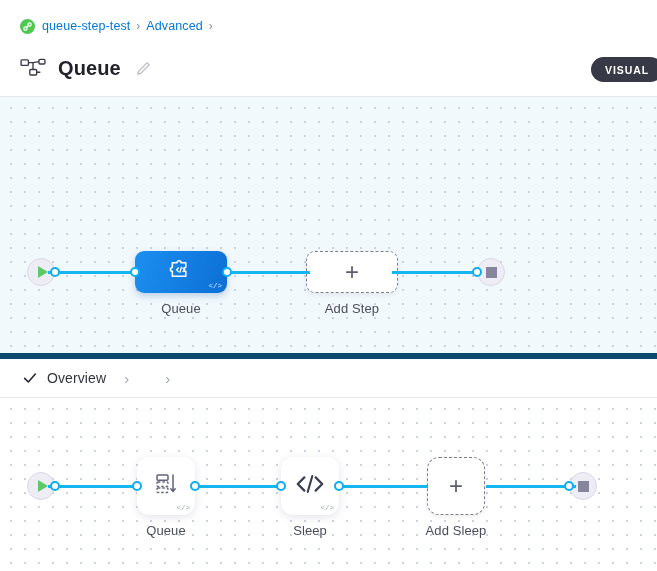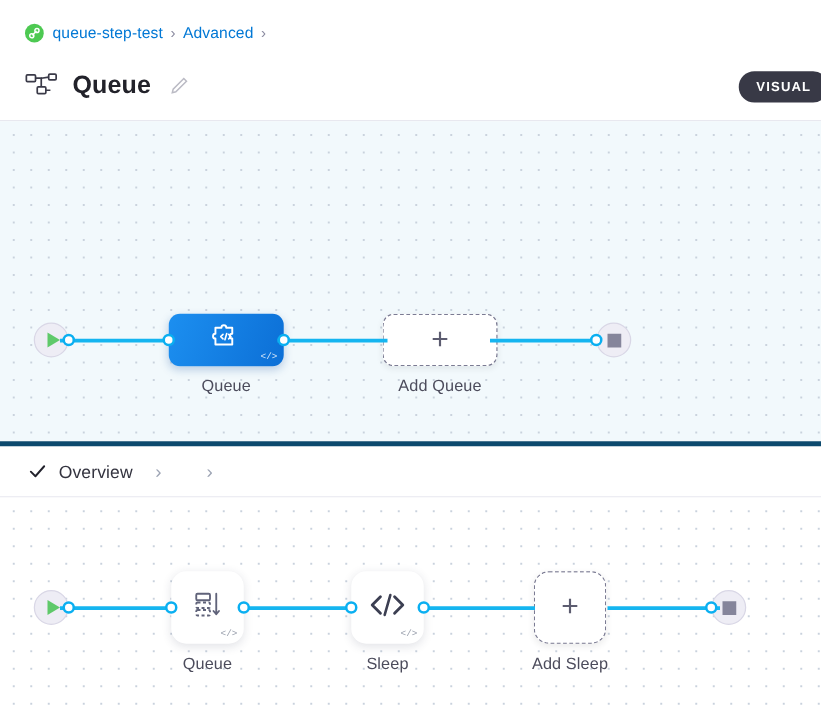--- a/index.html
+++ b/index.html
@@ -142,21 +142,21 @@
 
   .node-label {
     position: absolute; text-align: center; white-space: nowrap;
     font-size: 13px; color: #4c4c5c; letter-spacing: .1px;
   }
 
   
   .tab-strip {
     position: absolute; top: 353px; left: 0; width: 657px; height: 45px;
     background: #fff; display: flex; align-items: center; padding-left: 22px;
-    border-top: 4px solid #0c4a6e; border-bottom: 1px solid #e8e8ef;
+    border-top: 6px solid #0c4a6e; border-bottom: 1px solid #e8e8ef;
   }
   .tab {
     display: flex; align-items: center; height: 45px;
     cursor: pointer; position: relative;
   }
   .tab .tab-ico { display: flex; align-items: center; margin-right: 9px; }
   .tab .tab-lbl { font-size: 14px; color: #33333f; letter-spacing: .1px; }
   .tab.active .tab-lbl { font-weight: bold; color: #1c1c26; }
   .tab.active::after {
     content: ""; position: absolute; left: -12px; right: -12px; bottom: 0;
@@ -226,21 +226,21 @@
         </span>
         <span class="corner-code">&lt;/&gt;</span>
       </div>
       <span class="port" style="left:-5px; top:16px;"></span>
       <span class="port" style="left:87px; top:16px;"></span>
       <span class="node-label" style="left:0; top:50px; width:92px;">Queue</span>
     </div>
 
     <div class="node" style="left:306px; top:154px;">
       <div class="add-node add-stage-box">+</div>
-      <span class="node-label" style="left:0; top:50px; width:92px;">Add Queue</span>
+      <span class="node-label" style="left:0; top:50px; width:92px;">Add Step</span>
     </div>
 
     <div class="node" style="left:477px; top:161px;">
       <div class="terminal">
         <span class="stop-sq"></span>
       </div>
       <span class="port" style="left:-5px; top:9px;"></span>
     </div>
   </div>
 

